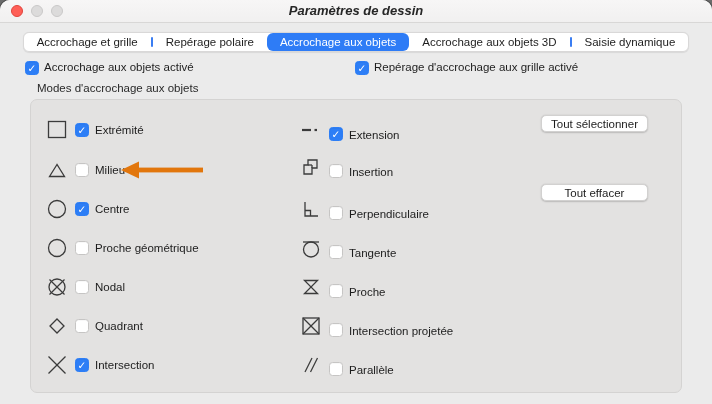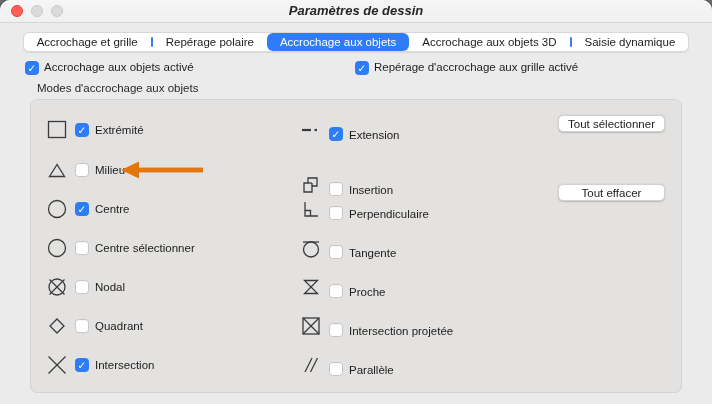--- a/index.html
+++ b/index.html
@@ -28,21 +28,21 @@
   .group-title{position:absolute;left:37px;top:82px;font-size:11.5px;color:#2a2a2a;}
   .groupbox{position:absolute;left:30px;top:99px;width:652px;height:294px;box-sizing:border-box;background:#e3e2e1;border:1px solid #d4d3d2;border-radius:7px;}
   .row{position:absolute;height:22px;display:flex;align-items:center;}
   .row.colL{left:14px;}
   .row.colR{left:268px;align-items:flex-end;}
   .iconbox{width:24px;height:22px;display:flex;align-items:center;justify-content:center;flex:0 0 auto;}
   .iconbox svg{display:block;}
   .row .checkbox{margin-left:6px;}
   .rowlabel{margin-left:6px;font-size:11.5px;color:#1d1d1d;white-space:nowrap;}
   
-  .btn{position:absolute;left:527px;width:107px;height:17px;background:#ffffff;border:1px solid #d2d1d0;border-radius:5px;font-size:11.5px;color:#1d1d1d;display:flex;align-items:center;justify-content:center;box-shadow:0 0.5px 1.5px rgba(0,0,0,.18);box-sizing:border-box;font-family:inherit;padding:0;}
+  .btn{position:absolute;left:510px;width:107px;height:17px;background:#ffffff;border:1px solid #d2d1d0;border-radius:5px;font-size:11.5px;color:#1d1d1d;display:flex;align-items:center;justify-content:center;box-shadow:0 0.5px 1.5px rgba(0,0,0,.18);box-sizing:border-box;font-family:inherit;padding:0;}
   .btn.b1{top:15px;}
   .btn.b2{top:40px;margin-top:44px;}
   
   .arrow{position:absolute;left:90px;top:60px;width:84px;height:20px;}
   .ic{stroke:#3b3b3b;fill:none;stroke-width:1.3;}
 </style>
 </head>
 <body>
 
 <div class="window">
@@ -111,21 +111,21 @@
       <span class="rowlabel">Centre</span>
     </div>
 
     <div class="row colL" style="top:137px">
       <span class="iconbox">
         <svg width="22" height="22">
             <circle class="ic" cx="11" cy="11" r="8.5"></circle>
           </svg>
       </span>
       <span class="checkbox"></span>
-      <span class="rowlabel">Centre sélectionner</span>
+      <span class="rowlabel">Proche géométrique</span>
     </div>
 
     <div class="row colL" style="top:176px">
       <span class="iconbox">
         <svg width="22" height="22">
             <circle class="ic" cx="11" cy="11" r="8"></circle>
             <line class="ic" x1="3.5" y1="3.5" x2="18.5" y2="18.5"></line>
             <line class="ic" x1="18.5" y1="3.5" x2="3.5" y2="18.5"></line>
           </svg>
       </span>
@@ -158,21 +158,21 @@
       <span class="iconbox">
         <svg width="22" height="22">
             <line class="ic" x1="2" y1="11" x2="11" y2="11" style="stroke-width:2.2"></line>
             <line class="ic" x1="14.5" y1="11" x2="17" y2="11" style="stroke-width:2.2"></line>
           </svg>
       </span>
       <span class="checkbox checked"></span>
       <span class="rowlabel">Extension</span>
     </div>
 
-    <div class="row colR" style="top:74px">
+    <div class="row colR" style="top:56px">
       <span class="iconbox">
         <svg width="22" height="22">
             <path class="ic" d="M8,4 h9 v8 h-5 v6 h-8 v-9 h4 z"></path>
             <line class="ic" x1="8" y1="9" x2="12" y2="9"></line>
             <line class="ic" x1="12" y1="9" x2="12" y2="12"></line>
           </svg>
       </span>
       <span class="checkbox"></span>
       <span class="rowlabel">Insertion</span>
     </div>

